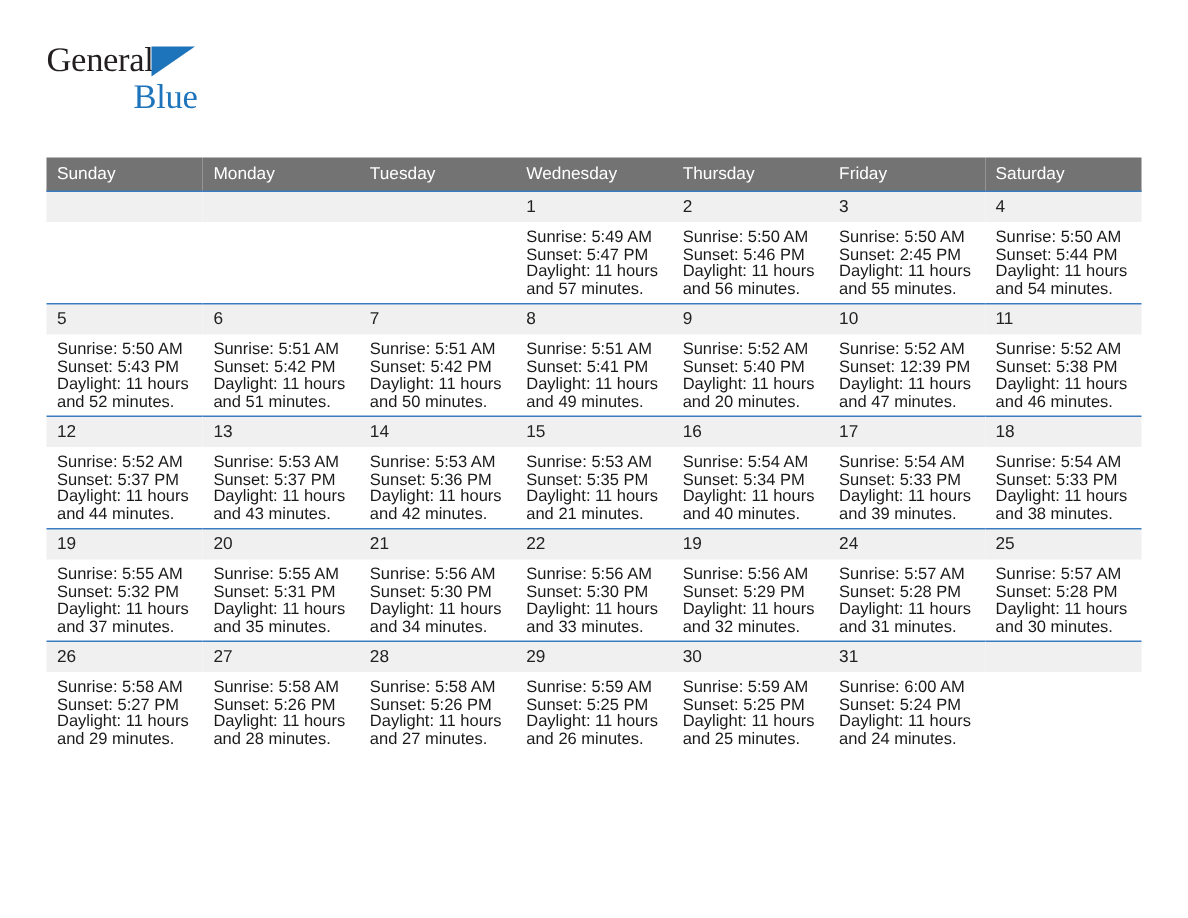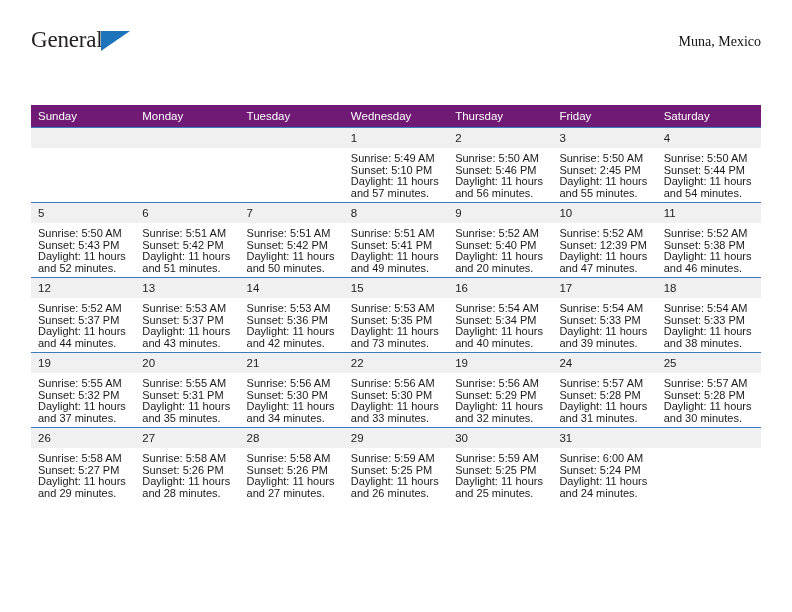--- a/index.html
+++ b/index.html
@@ -88,21 +88,21 @@
   
   .calendar {
     position: absolute;
     left: 31px;
     top: 105px;
     width: 730px;
     border-collapse: collapse;
     table-layout: fixed;
   }
   .calendar th {
-    background: #701a75;
+    background: #737373;
     color: #ffffff;
     font-size: 11.5px;
     font-weight: normal;
     text-align: left;
     padding: 5px 0 5px 7px;
     height: 12px;
     border: none;
     margin-top: 15px;
   }
   .calendar td {
@@ -142,24 +142,24 @@
 </head>
 <body>
 
 <div class="page">
 
   <div class="top-bar">
 
     <div class="brand">
       <span class="brand-line1">General</span>
       <span class="brand-tri"></span>
+      <span class="brand-line2">Blue</span>
     </div>
 
     <div class="title-block">
-      <p class="cal-subtitle">Muna, Mexico</p>
     </div>
 
   </div>
 
   <table class="calendar">
     <thead>
       <tr id="hdr-row">
           <th>Sunday</th>
           <th>Monday</th>
           <th>Tuesday</th>
@@ -195,21 +195,21 @@
               <div></div>
               <div></div>
               <div></div>
               <div></div>
             </div>
           </td>
           <td>
             <span class="daynum">1</span>
             <div class="cell-body">
               <div>Sunrise: 5:49 AM</div>
-              <div>Sunset: 5:10 PM</div>
+              <div>Sunset: 5:47 PM</div>
               <div>Daylight: 11 hours</div>
               <div>and 57 minutes.</div>
             </div>
           </td>
           <td>
             <span class="daynum">2</span>
             <div class="cell-body">
               <div>Sunrise: 5:50 AM</div>
               <div>Sunset: 5:46 PM</div>
               <div>Daylight: 11 hours</div>
@@ -327,21 +327,21 @@
               <div>Daylight: 11 hours</div>
               <div>and 42 minutes.</div>
             </div>
           </td>
           <td>
             <span class="daynum">15</span>
             <div class="cell-body">
               <div>Sunrise: 5:53 AM</div>
               <div>Sunset: 5:35 PM</div>
               <div>Daylight: 11 hours</div>
-              <div>and 73 minutes.</div>
+              <div>and 21 minutes.</div>
             </div>
           </td>
           <td>
             <span class="daynum">16</span>
             <div class="cell-body">
               <div>Sunrise: 5:54 AM</div>
               <div>Sunset: 5:34 PM</div>
               <div>Daylight: 11 hours</div>
               <div>and 40 minutes.</div>
             </div>

